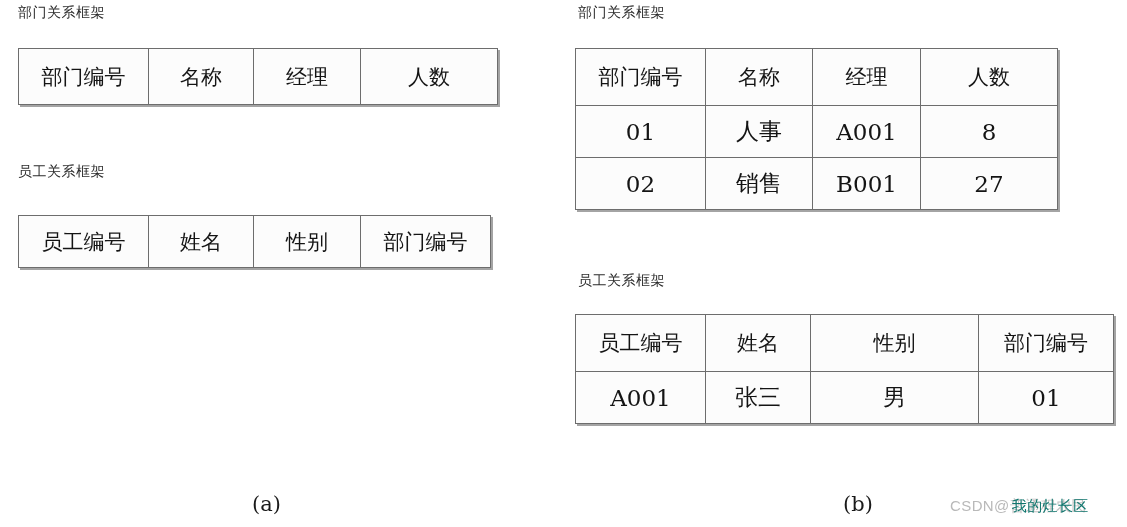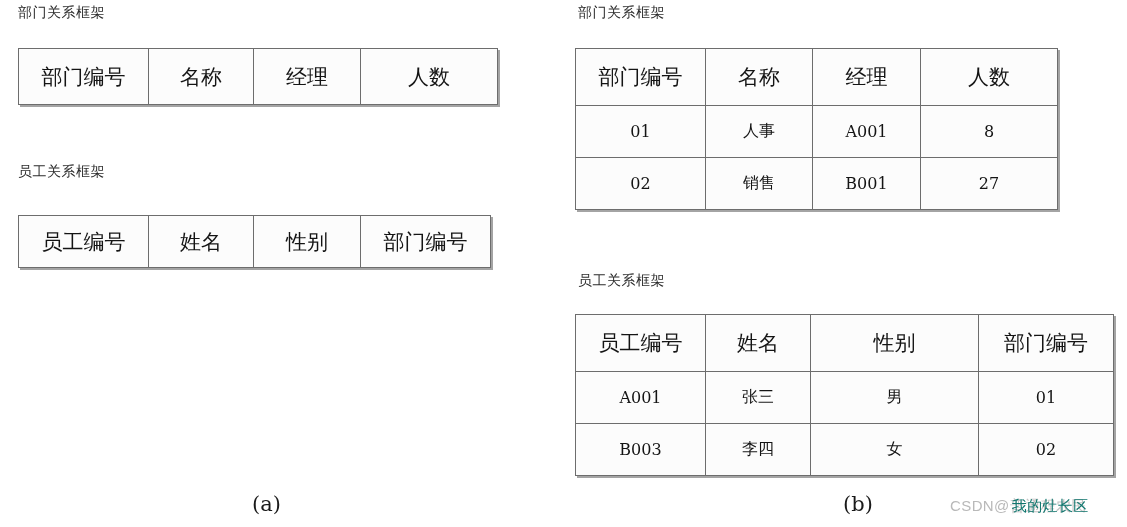--- a/index.html
+++ b/index.html
@@ -40,21 +40,21 @@
     font-size: 21px;
     color: #141414;
     padding: 0;
     white-space: nowrap;
     background: #fcfcfc;
   }
   table.rel td.hdr {
     font-size: 21px;
   }
   table.rel td.val {
-    font-size: 16px;
+    font-size: 23px;
   }
 
   
   #cap-a1 { left: 18px; top: 4px; }
   #tbl-a1 { left: 18px; top: 48px; width: 479px; }
   #tbl-a1 tr { height: 56px; }
 
   #cap-a2 { left: 18px; top: 163px; }
   #tbl-a2 { left: 18px; top: 215px; width: 472px; }
   #tbl-a2 tr { height: 52px; }
@@ -191,26 +191,20 @@
       <td class="hdr">姓名</td>
       <td class="hdr">性别</td>
       <td class="hdr">部门编号</td>
     </tr>
     <tr>
       <td class="val">A001</td>
       <td class="val">张三</td>
       <td class="val">男</td>
       <td class="val">01</td>
     </tr>
-    <tr>
-      <td class="val">B003</td>
-      <td class="val">李四</td>
-      <td class="val">女</td>
-      <td class="val">02</td>
-    </tr>
   </tbody>
 </table>
 
 <div class="figlabel" id="lbl-b">(b)</div>
 
 <div class="watermark">
   <span>CSDN</span><span>@</span><span class="wm-han"><span>普通程农民</span><span class="wm-over">我的灶长区</span></span>
 </div>
 
 </body></html>

